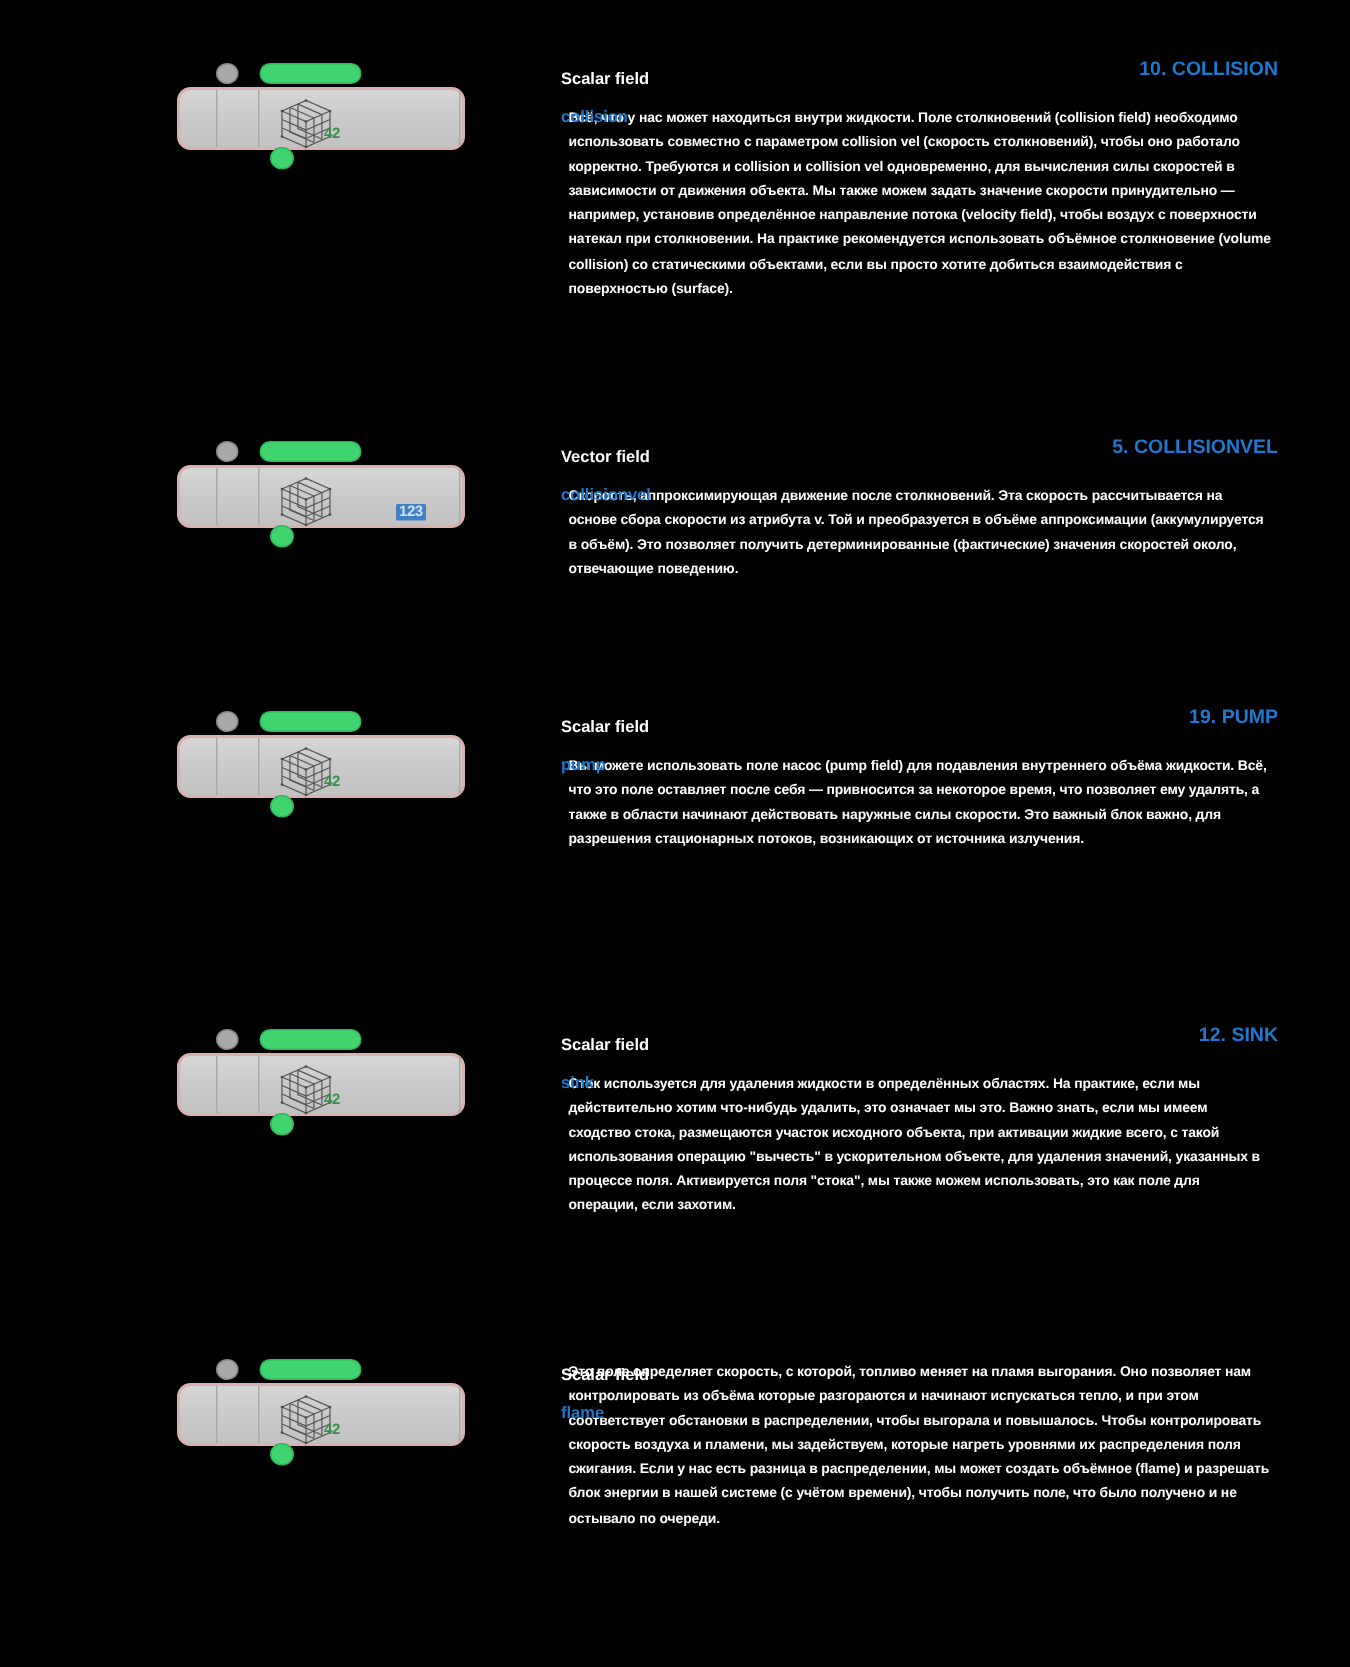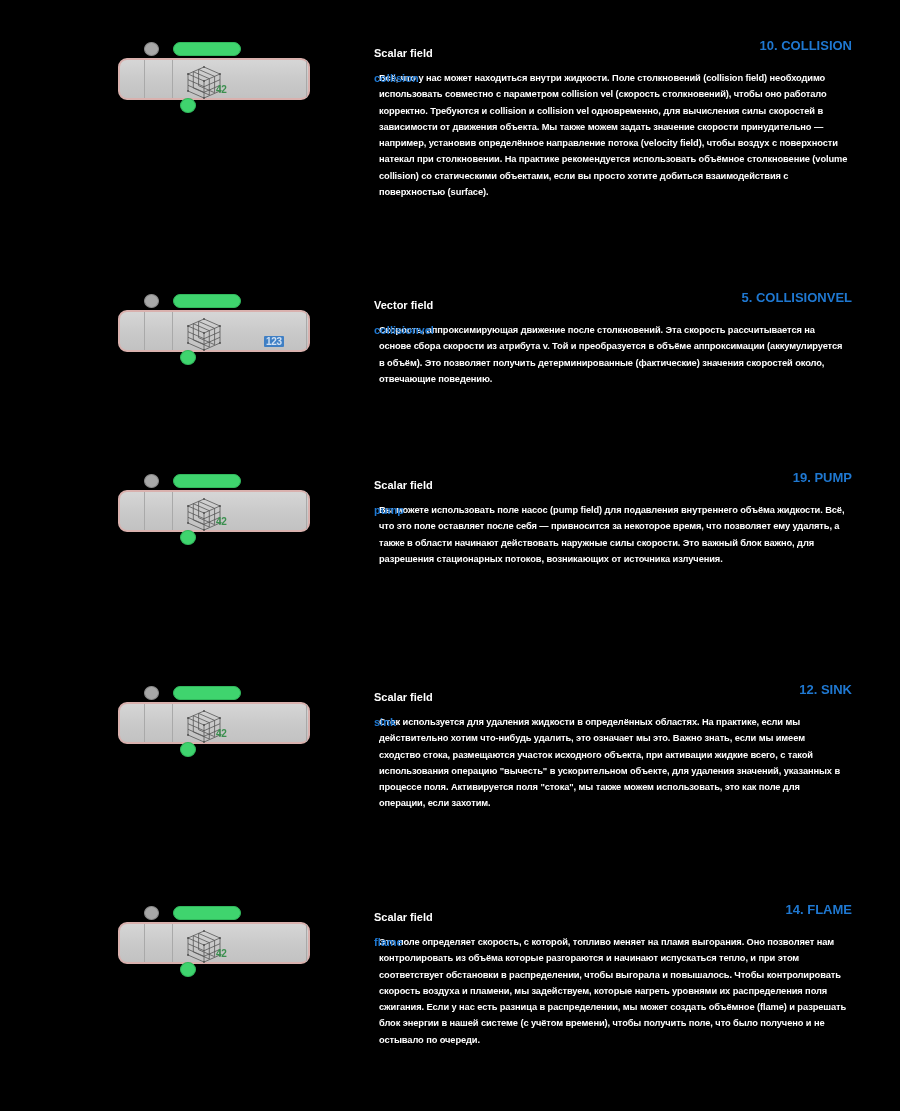--- a/index.html
+++ b/index.html
@@ -482,24 +482,20 @@
 
         <div class="caption">
           <div class="caption-type">Scalar field</div>
           <div class="caption-name">flame</div>
         </div>
 
       </div>
     </div>
 
     <div class="right-col">
-      <div class="heading">
-        <span class="num">14.</span>
-        <span class="ttl">FLAME</span>
-      </div>
       <div class="body-text">
             <p>Это поле определяет скорость, с которой, топливо меняет на пламя выгорания. Оно позволяет нам контролировать из объёма которые разгораются и начинают испускаться тепло, и при этом соответствует обстановки в распределении, чтобы выгорала и повышалось. Чтобы контролировать скорость воздуха и пламени, мы задействуем, которые нагреть уровнями их распределения поля сжигания. Если у нас есть разница в распределении, мы может создать объёмное (flame) и разрешать блок энергии в нашей системе (с учётом времени), чтобы получить поле, что было получено и не остывало по очереди.</p>
           </div>
     </div>
 
   </div>
 </div>
 
 </div>
 

